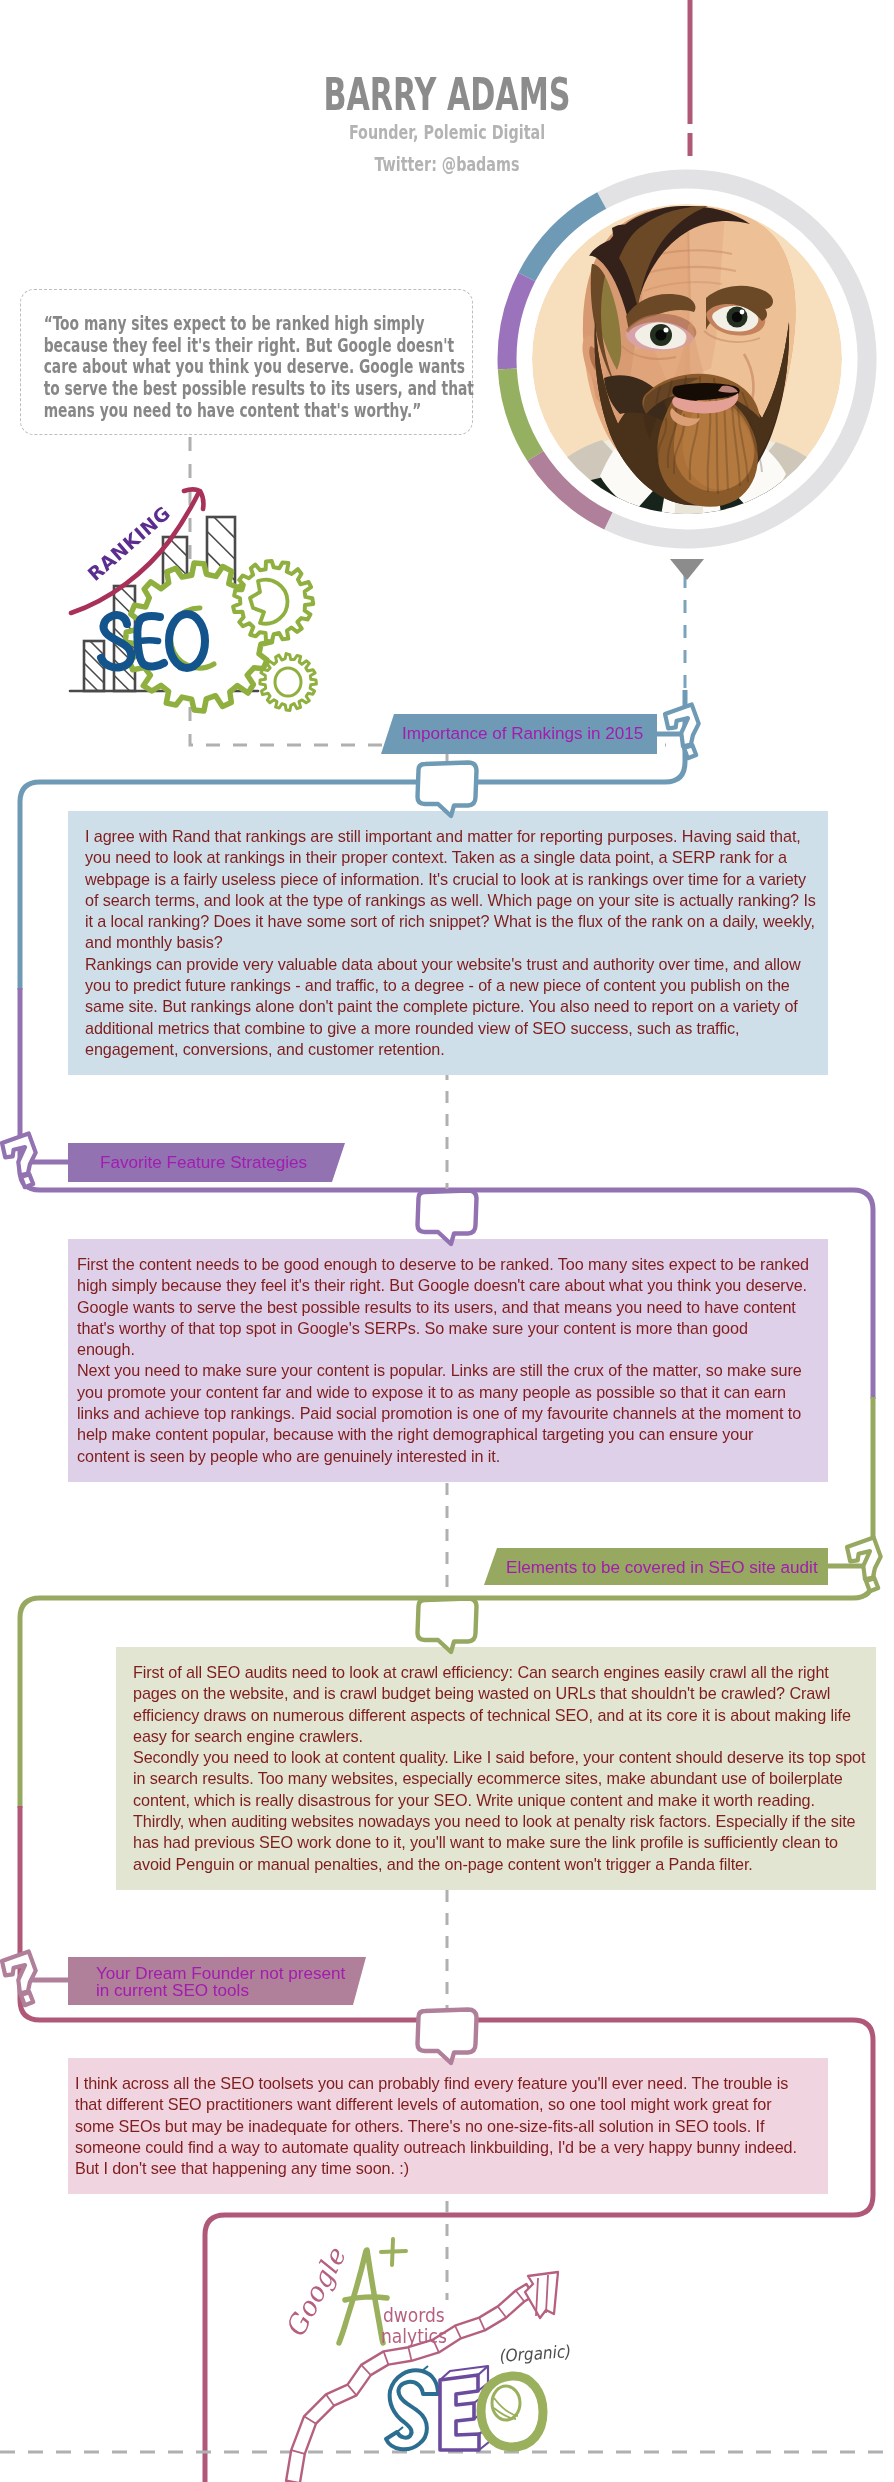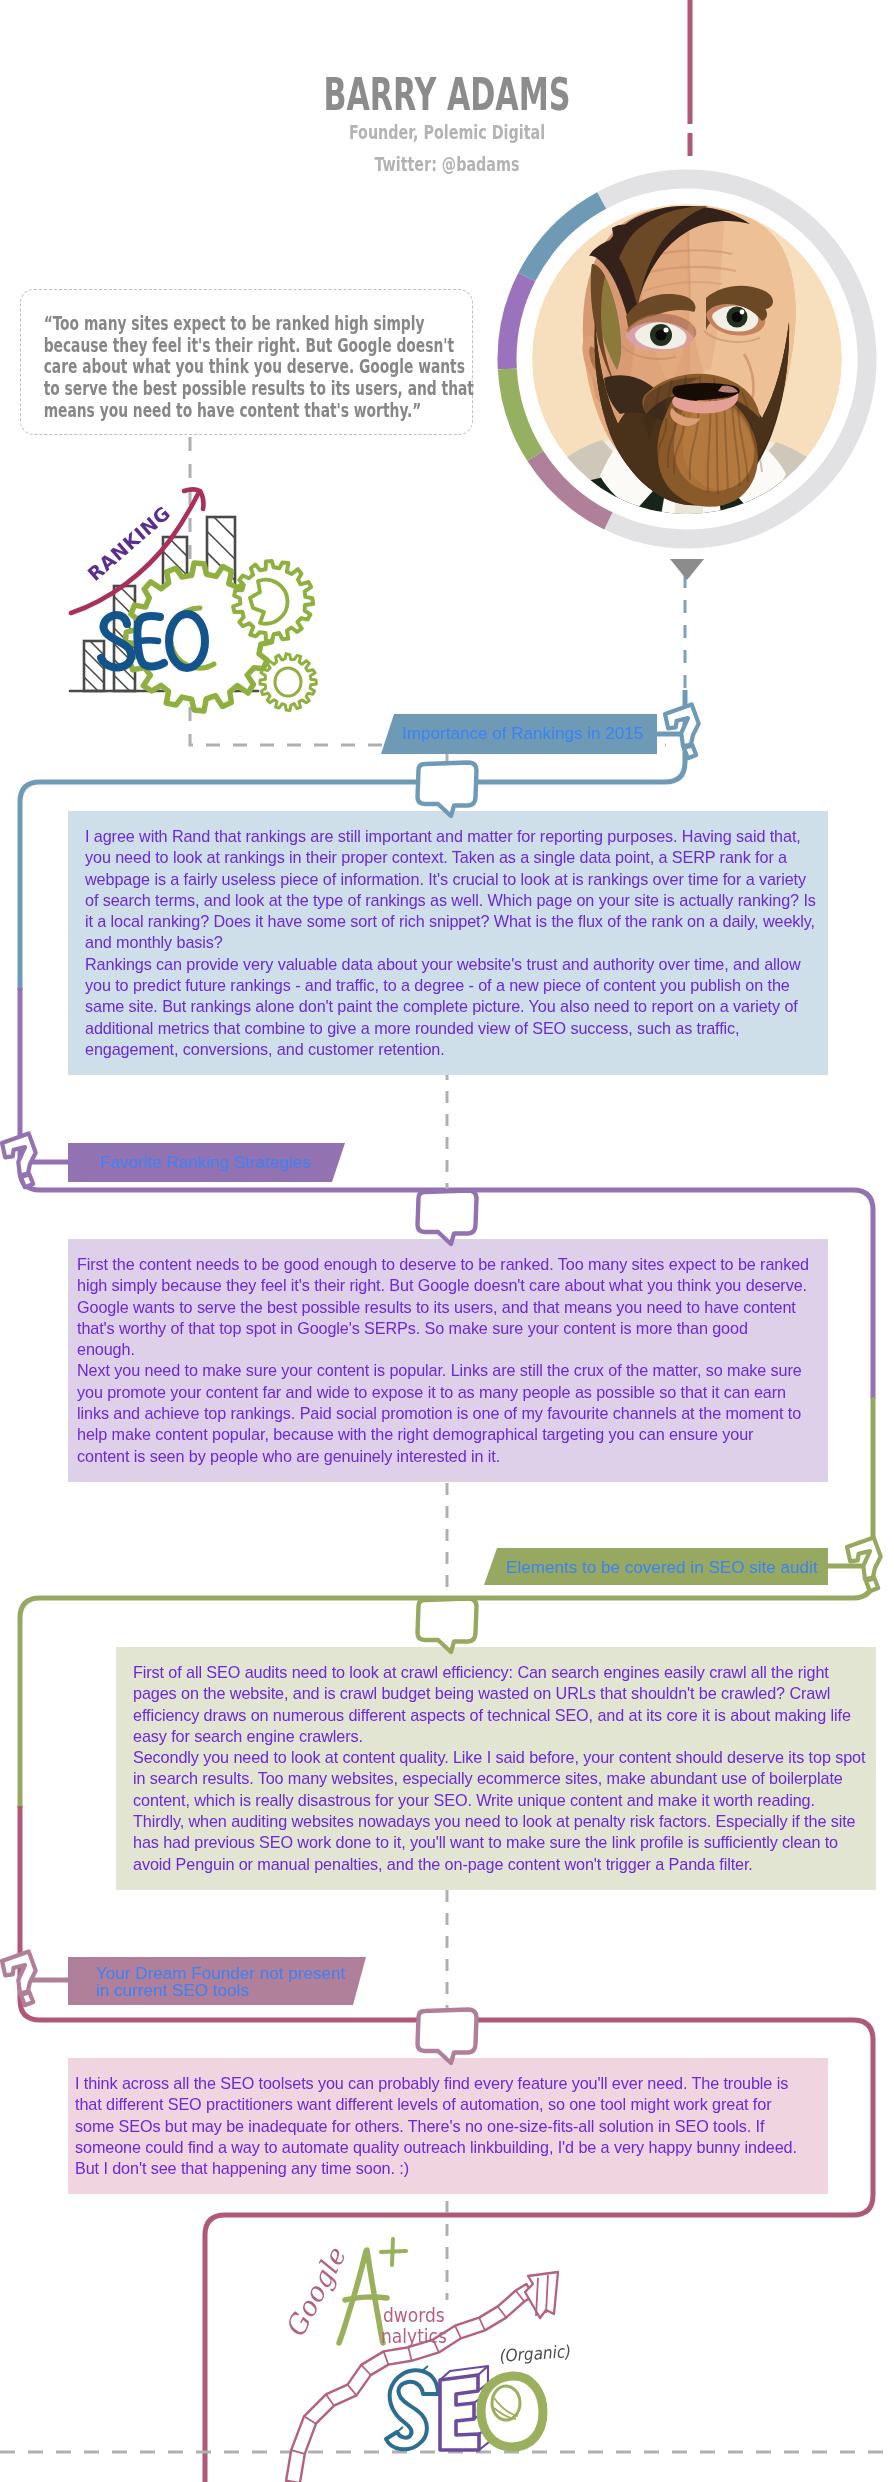--- a/index.html
+++ b/index.html
@@ -16,25 +16,25 @@
   #hdr-tw{position:absolute;left:0;top:164px;width:894px;text-align:center;
     font-family:"DejaVu Sans Condensed","DejaVu Sans",sans-serif;font-weight:bold;
     font-size:20.3px;color:#b3b3b3;line-height:0;z-index:5;
     transform:scaleX(0.785);transform-origin:447px 0;}
   #quote-box{position:absolute;left:20px;top:289px;width:453px;height:146px;
     border:1.5px dashed #bdbdbd;border-radius:14px;box-sizing:border-box;z-index:4;}
   #quote-text{position:absolute;left:36px;top:313px;width:556px;
     font-family:"DejaVu Sans Condensed","DejaVu Sans",sans-serif;font-weight:bold;
     font-size:19.5px;line-height:21.7px;color:#878787;z-index:5;
     transform:scaleX(0.788);transform-origin:36px 0;}
-  .ribbon-label{position:absolute;color:#3b82f6;font-family:"Liberation Sans",sans-serif;
+  .ribbon-label{position:absolute;color:#a21caf;font-family:"Liberation Sans",sans-serif;
     font-size:17.1px;line-height:21px;white-space:pre;z-index:6;}
   .txtbox{position:absolute;box-sizing:border-box;z-index:3;}
   .txtbox p{margin:0;font-family:"Liberation Sans",sans-serif;font-size:16.2px;
-    letter-spacing:-0.1px;line-height:21.3px;color:#6d28d9;width:733px;}
+    letter-spacing:-0.1px;line-height:21.3px;color:#7f1d1d;width:733px;}
   svg{display:block;}
   .layer{position:absolute;left:0;top:0;width:894px;height:2482px;}
 </style>
 </head>
 <body>
 
 <div id="page">
 
 <div id="hdr-name">BARRY ADAMS</div>
 <div id="hdr-role">Founder, Polemic Digital</div>
@@ -293,21 +293,21 @@
     <path d="M 672 408 C 678 416 690 420 700 418 C 697 427 683 429 674 421 C 670 417 669 411 672 408 Z" fill="#dc9e74"></path>
   </g>
   <path d="M 601.7 200.5 A 180.0 180.0 0 1 1 608.4 520.9" fill="none" stroke="#e2e2e4" stroke-width="19"></path>
   <path d="M 526.8 277.0 A 180.0 180.0 0 0 1 601.7 200.5" fill="none" stroke="#6e9ab5" stroke-width="19"></path>
   <path d="M 507.3 369.0 A 180.0 180.0 0 0 1 526.8 277.0" fill="none" stroke="#9b73bd" stroke-width="19"></path>
   <path d="M 535.4 456.0 A 180.0 180.0 0 0 1 507.3 369.0" fill="none" stroke="#96b062" stroke-width="19"></path>
   <path d="M 608.4 520.9 A 180.0 180.0 0 0 1 535.4 456.0" fill="none" stroke="#b07f99" stroke-width="19"></path>
   <polygon points="670,559 704,559 687,580" fill="#8c8c8c"></polygon>
 </svg>
 <div class="ribbon-label" style="left:402px;top:723px;">Importance of Rankings in 2015</div>
-    <div class="ribbon-label" style="left:100px;top:1152px;">Favorite Ranking Strategies</div>
+    <div class="ribbon-label" style="left:100px;top:1152px;">Favorite Feature Strategies</div>
     <div class="ribbon-label" style="left:506px;top:1557px;">Elements to be covered in SEO site audit</div>
     <div class="ribbon-label" style="left:96px;top:1963px;">Your Dream Founder not present</div>
     <div class="ribbon-label" style="left:96px;top:1980px;">in current SEO tools</div>
     <div class="txtbox" style="left:68px;top:811px;width:760px;background:#cfdfe9;padding:15px 17px;">
       <p>I agree with Rand that rankings are still important and matter for reporting purposes. Having said that, you need to look at rankings in their proper context. Taken as a single data point, a SERP rank for a webpage is a fairly useless piece of information. It's crucial to look at is rankings over time for a variety of search terms, and look at the type of rankings as well. Which page on your site is actually ranking? Is it a local ranking? Does it have some sort of rich snippet? What is the flux of the rank on a daily, weekly, and monthly basis?</p>
       <p>Rankings can provide very valuable data about your website's trust and authority over time, and allow you to predict future rankings - and traffic, to a degree - of a new piece of content you publish on the same site. But rankings alone don't paint the complete picture. You also need to report on a variety of additional metrics that combine to give a more rounded view of SEO success, such as traffic, engagement, conversions, and customer retention.</p>
     </div>
     <div class="txtbox" style="left:68px;top:1239px;width:760px;background:#ded0e8;padding:15px 9px;">
       <p>First the content needs to be good enough to deserve to be ranked. Too many sites expect to be ranked high simply because they feel it's their right. But Google doesn't care about what you think you deserve. Google wants to serve the best possible results to its users, and that means you need to have content that's worthy of that top spot in Google's SERPs. So make sure your content is more than good enough.</p>
       <p>Next you need to make sure your content is popular. Links are still the crux of the matter, so make sure you promote your content far and wide to expose it to as many people as possible so that it can earn links and achieve top rankings. Paid social promotion is one of my favourite channels at the moment to help make content popular, because with the right demographical targeting you can ensure your content is seen by people who are genuinely interested in it.</p>

